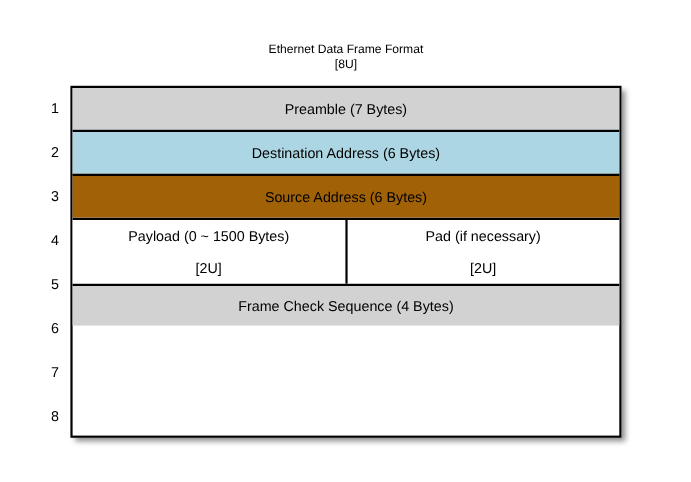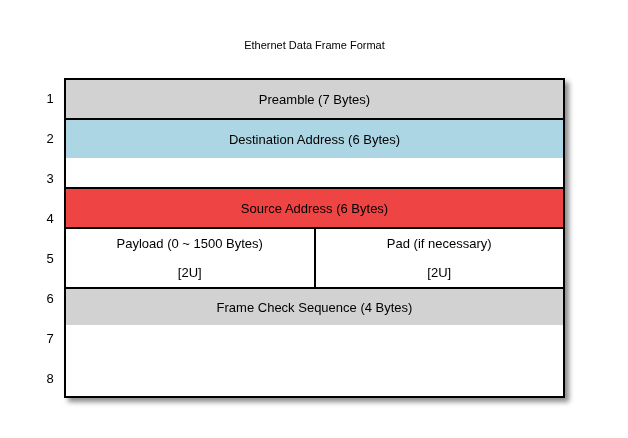--- a/index.html
+++ b/index.html
@@ -75,39 +75,40 @@
     color: #000000;
   }
 </style>
 </head>
 <body>
 
 <div class="canvas">
 
   <div class="title-block">
     <div>Ethernet Data Frame Format</div>
+    <div>[8U]</div>
   </div>
 
   <div class="row-num" style="top:78px">1</div>
   <div class="row-num" style="top:118px">2</div>
   <div class="row-num" style="top:158px">3</div>
   <div class="row-num" style="top:198px">4</div>
   <div class="row-num" style="top:238px">5</div>
   <div class="row-num" style="top:278px">6</div>
   <div class="row-num" style="top:318px">7</div>
   <div class="row-num" style="top:358px">8</div>
 
   <div class="frame-table">
     <div class="frame-row h38" style="background-color: rgb(210, 210, 210);">
       <span>Preamble (7 Bytes)</span>
     </div>
     <div class="frame-row h40" style="background-color: rgb(172, 214, 227);">
       <span>Destination Address (6 Bytes)</span>
     </div>
-    <div class="frame-row h40" style="background-color: #ef4444; margin-top: 29px;">
+    <div class="frame-row h40" style="background-color: #a16207;">
       <span>Source Address (6 Bytes)</span>
     </div>
     <div class="frame-row h80 split" style="background-color: rgb(255, 255, 255);">
       <div class="cell">
         <div class="cell-line">Payload (0 ~ 1500 Bytes)</div>
         <div class="cell-line">[2U]</div>
       </div>
       <div class="cell">
         <div class="cell-line">Pad (if necessary)</div>
         <div class="cell-line">[2U]</div>

